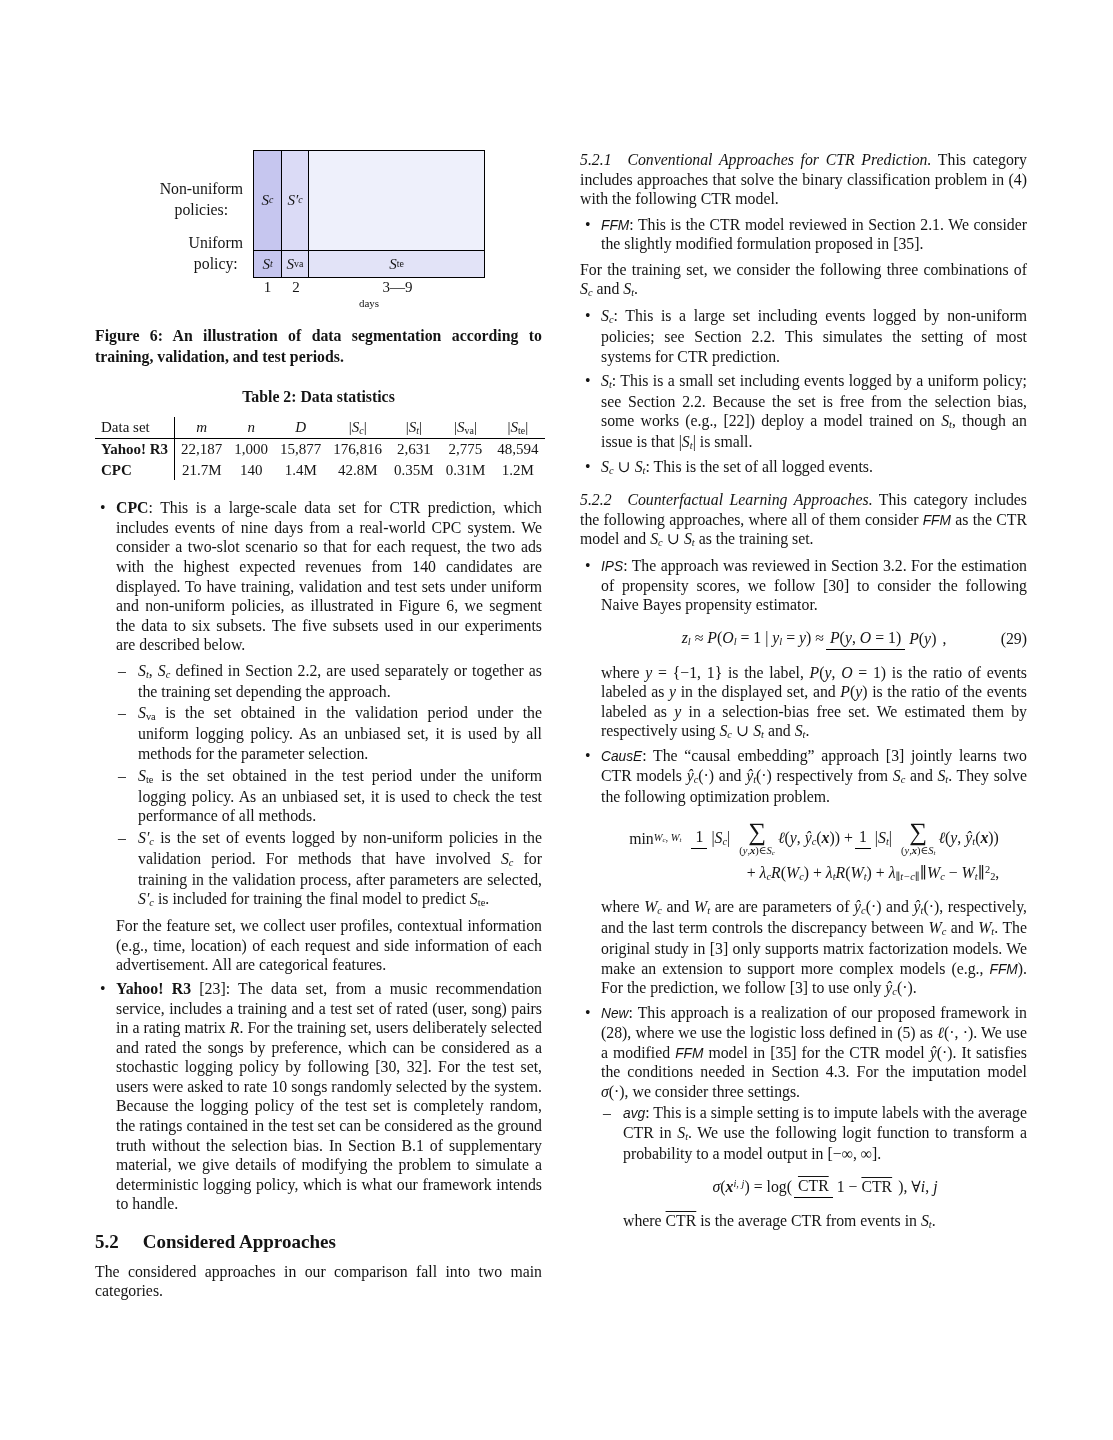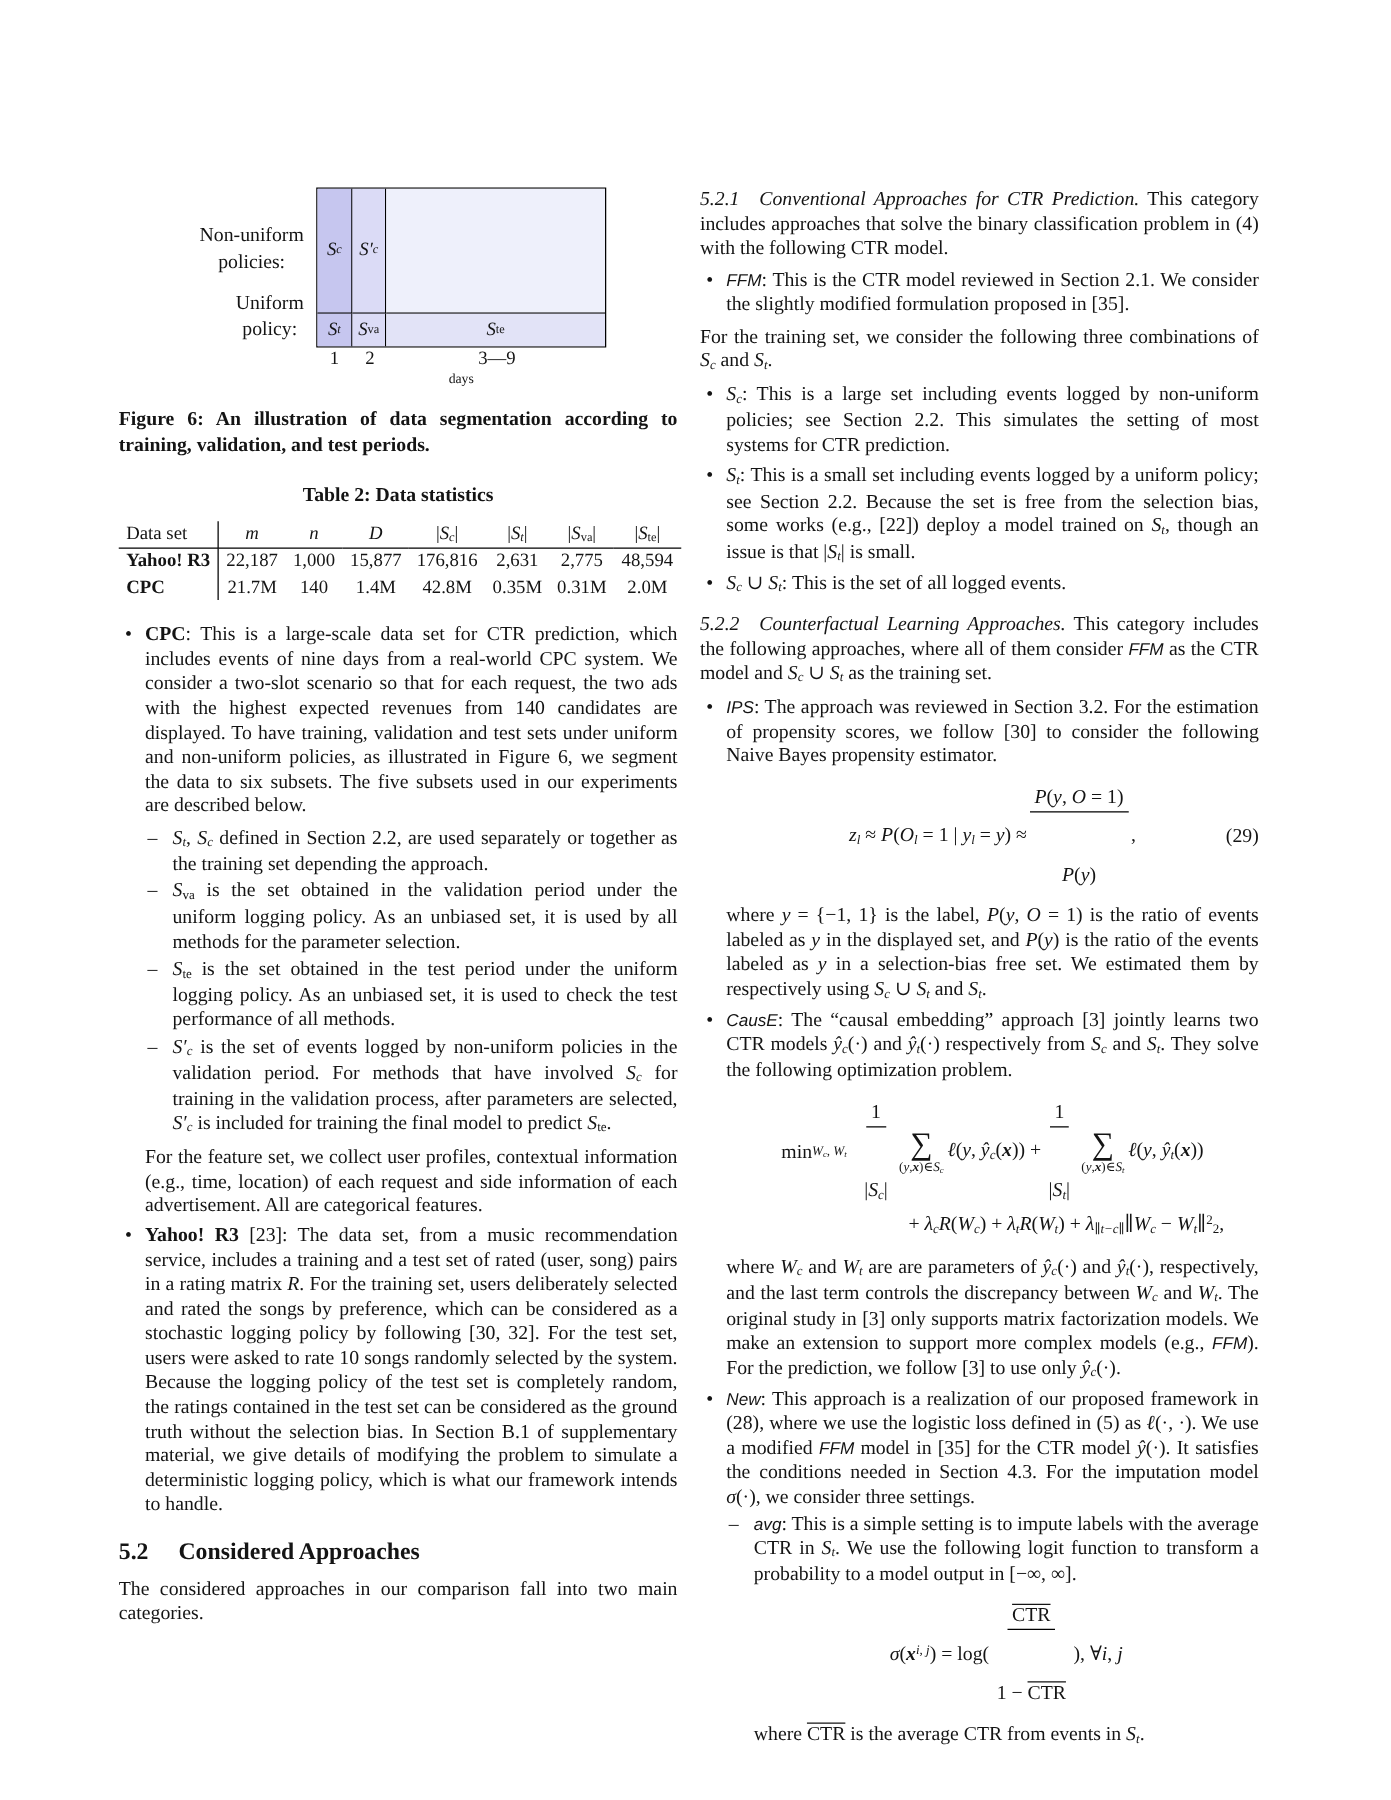--- a/index.html
+++ b/index.html
@@ -1,21 +1,21 @@
 <!DOCTYPE html>
 <html><head>
 <meta charset="utf-8">
 <style>
   html,body{margin:0;padding:0;background:#fff;}
   .page{position:relative;width:1113px;height:1440px;background:#ffffff;
         font-family:"Liberation Serif","DejaVu Serif",serif;font-size:15.8px;
         line-height:1.24;color:#141414;overflow:hidden;}
   .col{position:absolute;top:150px;width:447px;}
   .col-left{left:95px;}
-  .col-right{left:560px;}
+  .col-right{left:580px;}
   .just{text-align:justify;margin:6px 0;}
   
   .r-p{}
   .r-i{font-style:italic;}
   .r-b{font-weight:bold;}
   .r-bi{font-weight:bold;font-style:italic;}
   .r-sf{font-family:"Liberation Sans","DejaVu Sans",sans-serif;font-size:87%;font-style:italic;}
   .r-isub{font-style:italic;font-size:66%;vertical-align:-16%;}
   .r-sub{font-size:66%;vertical-align:-16%;}
   .r-sup{font-size:66%;vertical-align:40%;}
@@ -50,21 +50,21 @@
   .li>.marker{position:absolute;left:5px;top:0;}
   .li-sub{position:relative;padding-left:22px;margin:2px 0;text-align:justify;}
   .li-sub>.marker{position:absolute;left:2px;top:0;}
   
   .h52{font-weight:bold;font-size:19px;margin:16px 0 8px 0;}
   .h52 .hnum{margin-right:24px;}
   
   .eq{position:relative;margin:13px 0;}
   .eq-body{display:flex;justify-content:center;align-items:center;}
   .eq-no{position:absolute;right:0;top:50%;transform:translateY(-50%);}
-  .frac{display:inline-flex;flex-direction:column;align-items:center;vertical-align:middle;margin:0 2px;gap:40px;}
+  .frac{display:inline-flex;align-items:flex-start;vertical-align:middle;margin:0 2px;}
   .frac .num{padding:0 4px 1px 4px;border-bottom:1px solid #000;}
   .frac .den{padding:1px 4px 0 4px;}
   .sum{display:inline-flex;flex-direction:column;align-items:center;margin:0 3px;}
   .sum .ssym{font-size:25px;line-height:1;}
   .sum .ssub{font-size:10.5px;line-height:1.1;margin-top:1px;}
   .minb{display:inline-flex;flex-direction:row;align-items:center;margin-right:8px;}
   .minb .mtop{line-height:1.1;}
   .minb .mbot{font-size:10.5px;line-height:1.1;}
   .eq-col{display:flex;flex-direction:column;}
   .eq-line{display:flex;justify-content:center;align-items:center;}
@@ -152,21 +152,21 @@
             <td><span class="r-p">48,594</span></td>
           </tr>
           <tr>
             <td><span class="r-b">CPC</span></td>
             <td><span class="r-p">21.7M</span></td>
             <td><span class="r-p">140</span></td>
             <td><span class="r-p">1.4M</span></td>
             <td><span class="r-p">42.8M</span></td>
             <td><span class="r-p">0.35M</span></td>
             <td><span class="r-p">0.31M</span></td>
-            <td><span class="r-p">2.0M</span></td>
+            <td><span class="r-p">1.2M</span></td>
           </tr>
         </tbody>
       </table>
     </div>
 
     <div style="height:14px"></div>
 
     <div class="li">
       <span class="marker">•</span>
       <div class="li-body">

